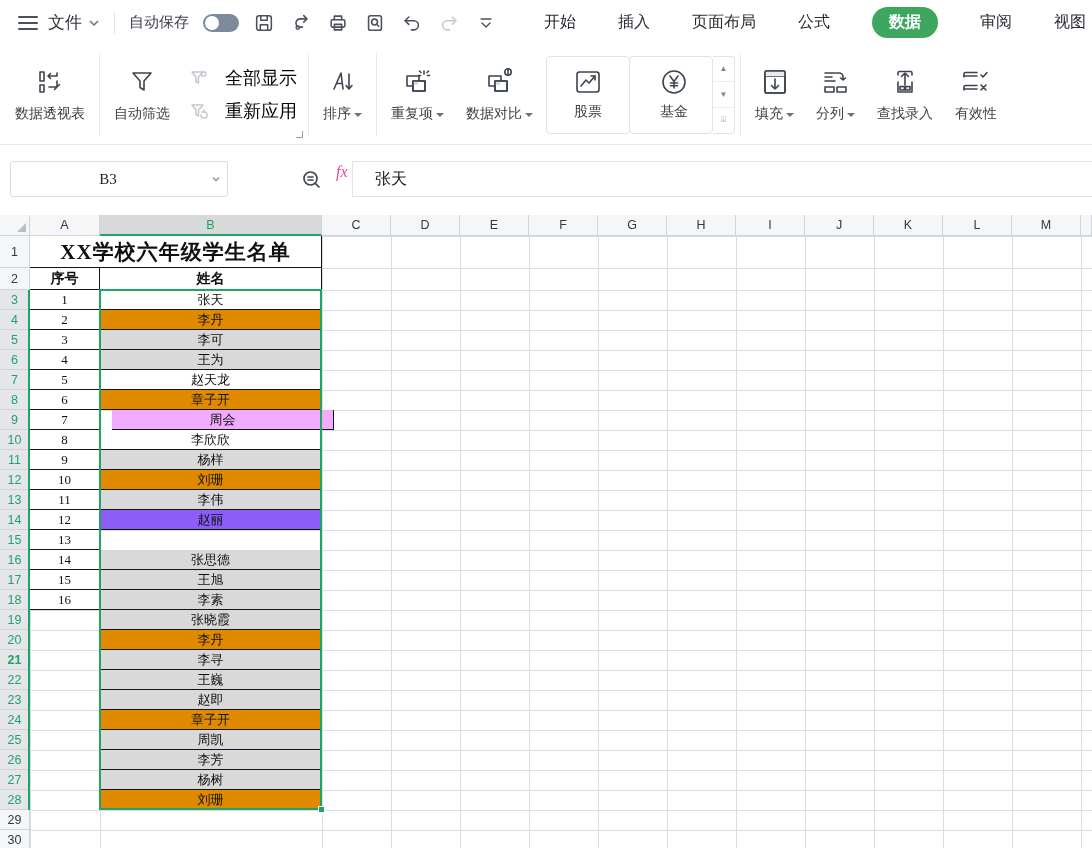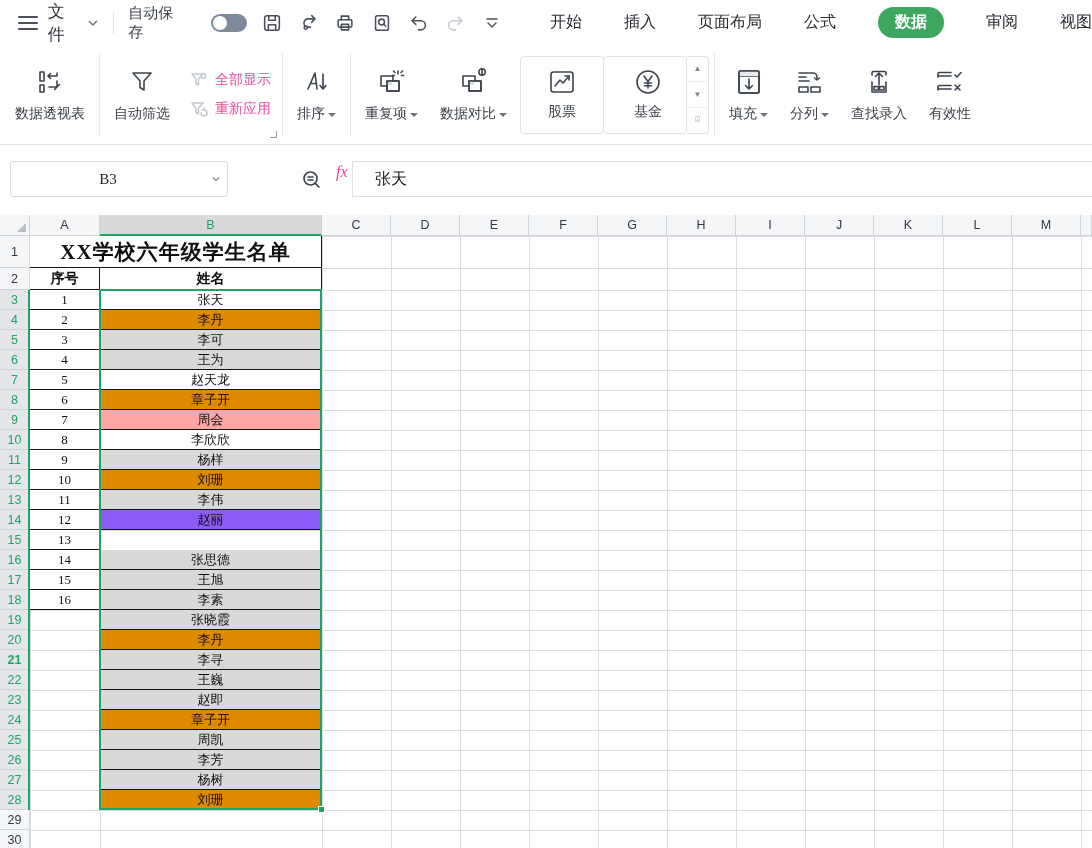--- a/index.html
+++ b/index.html
@@ -5,21 +5,21 @@
   * { margin:0; padding:0; box-sizing:border-box; }
   html,body { width:1092px; height:848px; overflow:hidden; background:#fff;
     font-family:"Liberation Sans","DejaVu Sans",sans-serif; color:#3b4149; }
 
   
   .topbar { height:45px; display:flex; align-items:center; background:#fff; }
   .hamburger { width:20px; margin-left:18px; cursor:pointer; }
   .hamburger div { height:2px; background:#4a515b; margin:4px 0; border-radius:1px; }
   .file-btn { display:flex; align-items:center; gap:6px; font-size:17px; color:#2e333a; margin-left:10px; cursor:pointer; }
   .vsep { width:1px; height:22px; background:#e3e6e9; margin:0 14px; }
-  .autosave { font-size:15px; color:#3b4149; margin-right:24px; }
+  .autosave { font-size:15px; color:#3b4149; margin-right:14px; }
   .toggle { width:36px; height:18px; background:#7d8a9c; border-radius:9px; position:relative; cursor:pointer; }
   .toggle .knob { position:absolute; left:2px; top:2px; width:14px; height:14px; background:#fff; border-radius:50%; }
   .qicon { width:24px; height:24px; margin-left:13px; display:flex; align-items:center; justify-content:center; cursor:pointer; }
   .qicon svg { stroke:#4a515b; fill:none; stroke-width:1.7; stroke-linecap:round; stroke-linejoin:round; }
   .qicon.disabled svg { stroke:#c5cad1; }
   .tabs { display:flex; align-items:center; gap:42px; margin-left:46px; font-size:16px; color:#262b31; }
   .tab { cursor:pointer; white-space:nowrap; }
   .tab.active { background:#3dа65f; }
   .tab.active { background:#3da65f; color:#fff; font-weight:bold; padding:5px 17px; border-radius:16px; }
 
@@ -27,21 +27,21 @@
   .ribbon { height:100px; display:flex; align-items:stretch; padding:0 4px; position:relative;
     border-bottom:1px solid #e4e7e9; background:#fff; }
   .ritem { display:flex; flex-direction:column; align-items:center; justify-content:center; gap:8px;
     padding:0 11px; font-size:14px; color:#3b4149; cursor:pointer; white-space:nowrap; }
   .ritem svg { stroke:#3d444e; fill:none; stroke-width:1.6; stroke-linecap:round; stroke-linejoin:round; }
   .rlabel { display:flex; align-items:center; gap:3px; }
   .caret { width:0; height:0; border-left:4px solid transparent; border-right:4px solid transparent;
     border-top:4px solid #6b727c; margin-top:2px; }
   .gsep { width:1px; background:#e6e8ea; margin:8px 3px; }
   .stack2 { display:flex; flex-direction:column; justify-content:center; gap:9px; padding:0 8px; }
-  .smallitem { display:flex; align-items:center; gap:6px; font-size:14px; color:#ec4899; cursor:default; }
+  .smallitem { display:flex; align-items:center; gap:16px; font-size:18px; color:#000000; cursor:default; }
   .smallitem svg { stroke:#c3c8cf; fill:none; stroke-width:1.5; stroke-linecap:round; stroke-linejoin:round; }
   .grp2wrap { position:relative; display:flex; }
   .launcher { position:absolute; right:2px; bottom:6px; width:7px; height:7px;
     border-right:1.5px solid #9aa0a8; border-bottom:1.5px solid #9aa0a8; }
   .gallery { display:flex; align-items:center; margin:10px 2px; }
   .gcell { width:84px; height:78px; border:1px solid #e0e3e6; border-radius:4px; display:flex;
     flex-direction:column; align-items:center; justify-content:center; gap:7px; font-size:14px; cursor:pointer; }
   .gcell + .gcell { margin-left:-1px;padding-left:6px; }
   .gcell svg { stroke:#3d444e; fill:none; stroke-width:1.6; stroke-linecap:round; stroke-linejoin:round; }
   .garrows { width:22px; height:78px; border:1px solid #e0e3e6; border-left:none; border-radius:0 4px 4px 0;
@@ -446,21 +446,21 @@
     <div class="tcell" style="left: 100px; top: 95px; width: 222px; height: 20px; background: rgb(224, 138, 0);">李丹</div>
     <div class="tcell" style="left: 30px; top: 115px; width: 70px; height: 20px; background: rgb(255, 255, 255);">3</div>
     <div class="tcell" style="left: 100px; top: 115px; width: 222px; height: 20px; background: rgb(217, 217, 217);">李可</div>
     <div class="tcell" style="left: 30px; top: 135px; width: 70px; height: 20px; background: rgb(255, 255, 255);">4</div>
     <div class="tcell" style="left: 100px; top: 135px; width: 222px; height: 20px; background: rgb(217, 217, 217);">王为</div>
     <div class="tcell" style="left: 30px; top: 155px; width: 70px; height: 20px; background: rgb(255, 255, 255);">5</div>
     <div class="tcell" style="left: 100px; top: 155px; width: 222px; height: 20px; background: rgb(255, 255, 255);">赵天龙</div>
     <div class="tcell" style="left: 30px; top: 175px; width: 70px; height: 20px; background: rgb(255, 255, 255);">6</div>
     <div class="tcell" style="left: 100px; top: 175px; width: 222px; height: 20px; background: rgb(224, 138, 0);">章子开</div>
     <div class="tcell" style="left: 30px; top: 195px; width: 70px; height: 20px; background: rgb(255, 255, 255);">7</div>
-    <div class="tcell" style="left: 100px; top: 195px; width: 222px; height: 20px; background: #fca5a5;">周会</div>
+    <div class="tcell" style="left: 112px; top: 195px; width: 222px; height: 20px; background: #f0abfc;">周会</div>
     <div class="tcell" style="left: 30px; top: 215px; width: 70px; height: 20px; background: rgb(255, 255, 255);">8</div>
     <div class="tcell" style="left: 100px; top: 215px; width: 222px; height: 20px; background: rgb(255, 255, 255);">李欣欣</div>
     <div class="tcell" style="left: 30px; top: 235px; width: 70px; height: 20px; background: rgb(255, 255, 255);">9</div>
     <div class="tcell" style="left: 100px; top: 235px; width: 222px; height: 20px; background: rgb(217, 217, 217);">杨样</div>
     <div class="tcell" style="left: 30px; top: 255px; width: 70px; height: 20px; background: rgb(255, 255, 255);">10</div>
     <div class="tcell" style="left: 100px; top: 255px; width: 222px; height: 20px; background: rgb(224, 138, 0);">刘珊</div>
     <div class="tcell" style="left: 30px; top: 275px; width: 70px; height: 20px; background: rgb(255, 255, 255);">11</div>
     <div class="tcell" style="left: 100px; top: 275px; width: 222px; height: 20px; background: rgb(217, 217, 217);">李伟</div>
     <div class="tcell" style="left: 30px; top: 295px; width: 70px; height: 20px; background: rgb(255, 255, 255);">12</div>
     <div class="tcell" style="left: 100px; top: 295px; width: 222px; height: 20px; background: #8b5cf6;">赵丽</div>

